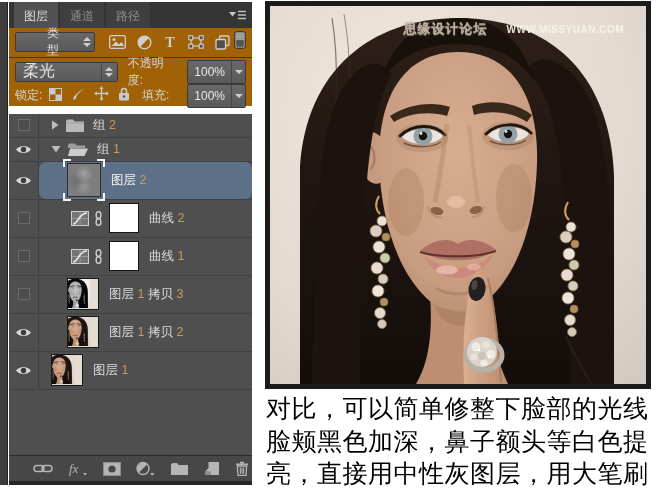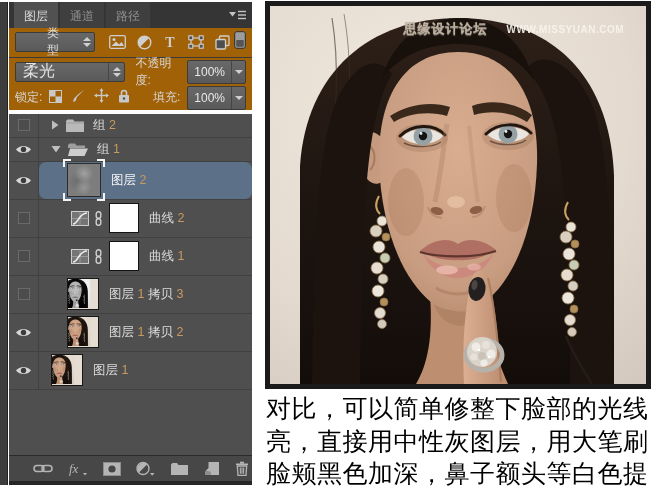--- a/index.html
+++ b/index.html
@@ -35,27 +35,27 @@
     }
   .blendbox { width:126px; height:20px; display:flex; align-items:center;
     background:linear-gradient(#686868,#5a5a5a); border:1px solid #3b3b3b; border-radius:2px; }
   .blendbox .lbl { flex:1; font-size:16px; color:#e4e4e4; padding-left:7px; }
   .updown { width:16px; display:flex; flex-direction:column; align-items:center; gap:2px;
     border-left:1px solid #454545; height:100%; justify-content:center; }
   .tri-up { width:0;height:0;border-left:4px solid transparent;border-right:4px solid transparent;border-bottom:4px solid #cfcfcf; }
   .tri-dn { width:0;height:0;border-left:4px solid transparent;border-right:4px solid transparent;border-top:4px solid #cfcfcf; }
   .rowlabel { font-size:12px; color:#d6d6d6; }
   .valuebox { height:24px; display:flex; align-items:center;
-    background:linear-gradient(#686868,#5a5a5a); border:1px solid #3b3b3b; border-radius:2px; margin-left:7px;justify-content:center; }
+    background:linear-gradient(#686868,#5a5a5a); border:1px solid #3b3b3b; border-radius:2px; margin-left:18px;justify-content:center; }
   .valuebox .val { font-size:12px; color:#e8e8e8; padding:0 6px; min-width:40px; text-align:right; }
   .valuebox .arr { width:14px; height:100%; display:flex; align-items:center; justify-content:center;
     border-left:1px solid #454545; }
 
   .lock-row { height:28px; display:flex; align-items:center; padding:0 6px;
-    border-bottom:4px solid #ffffff; }
+    border-bottom:8px solid #ffffff; }
   .lock-icons { display:flex; align-items:center; gap:9px; margin-left:7px; }
 
   .layers-list { height:343px; overflow:hidden; position:relative; background:#4f4f4f; }
   .lrow { display:flex; height:38px; border-bottom:1px solid #414141; background:#4f4f4f; }
   .lrow.grp { height:24px; }
   .eyecell { width:30px; flex:0 0 30px; border-right:1px solid #414141;
     display:flex; align-items:center; justify-content:center; }
   .ebox { width:12px; height:12px; border:1px solid #6a6a6a; background:#4c4c4c; display:block; }
   .rcontent { flex:1; display:flex; align-items:center; }
   .rcontent.selbg { background:#5c7088; }
@@ -577,17 +577,17 @@
       <use href="#psym"></use>
     </svg>
     <div class="wm">
       <span class="wm-cn">思缘设计论坛</span>
       <span class="wm-url">WWW.MISSYUAN.COM</span>
     </div>
   </div>
 
   <div class="caption">
     <div>对比，可以简单修整下脸部的光线</div>
+    <div>脸颊黑色加深，鼻子额头等白色提</div>
     <div>亮，直接用中性灰图层，用大笔刷</div>
-    <div>脸颊黑色加深，鼻子额头等白色提</div>
   </div>
 
 </div>
 
 </body></html>

